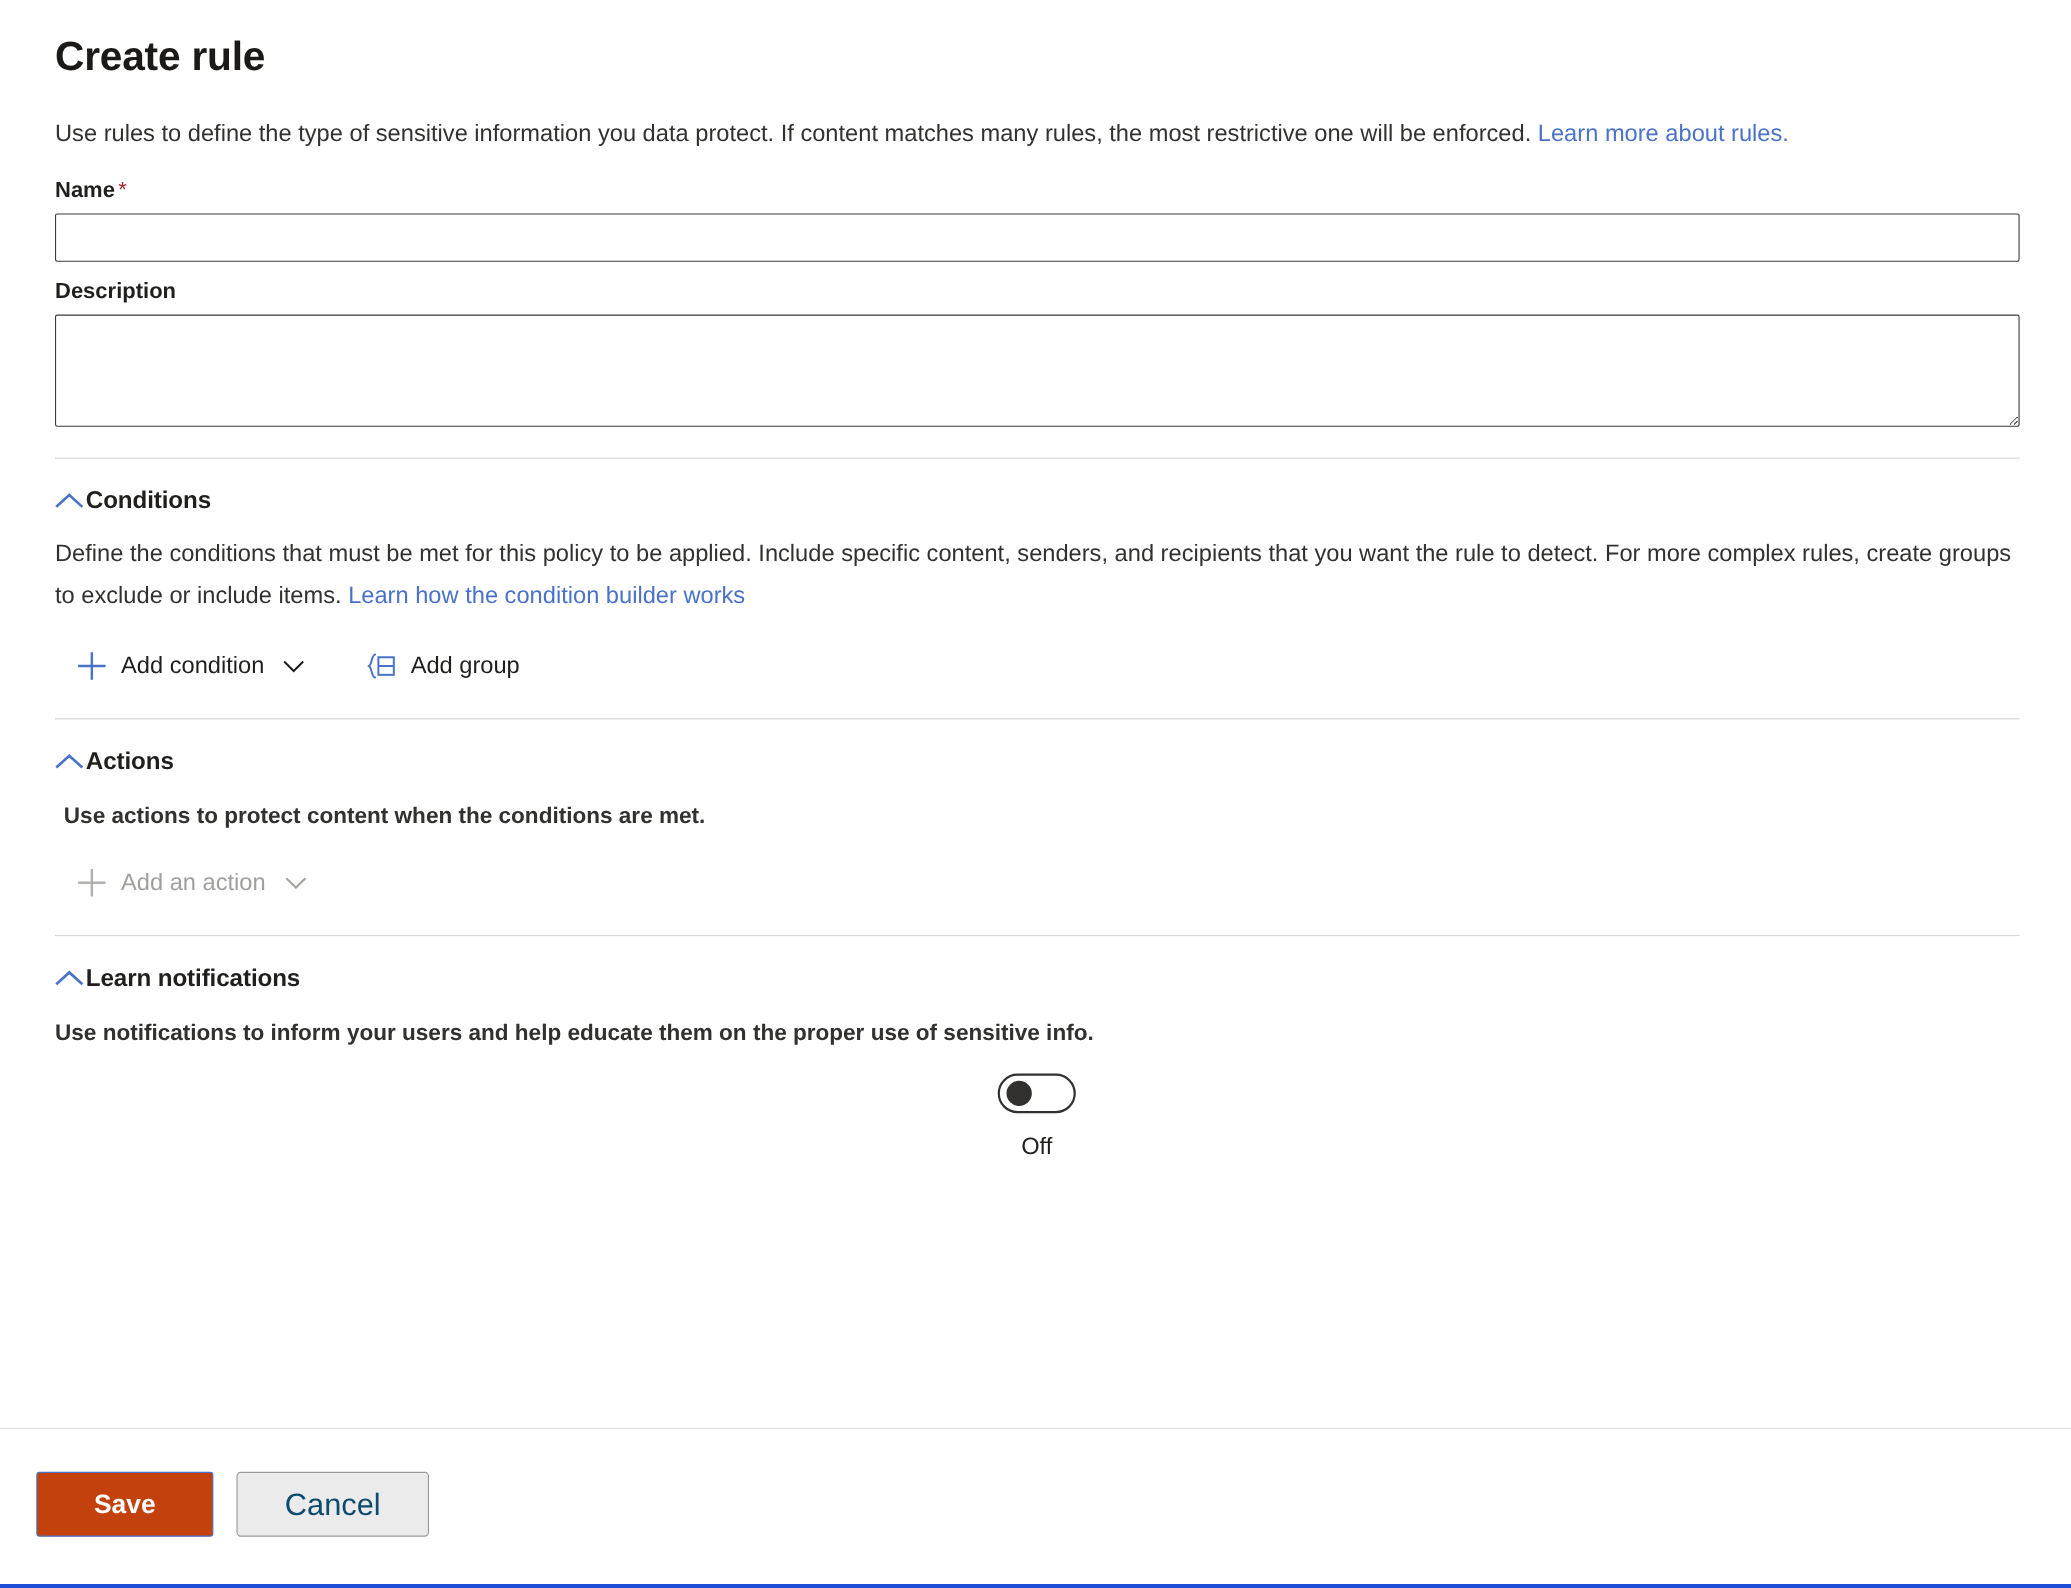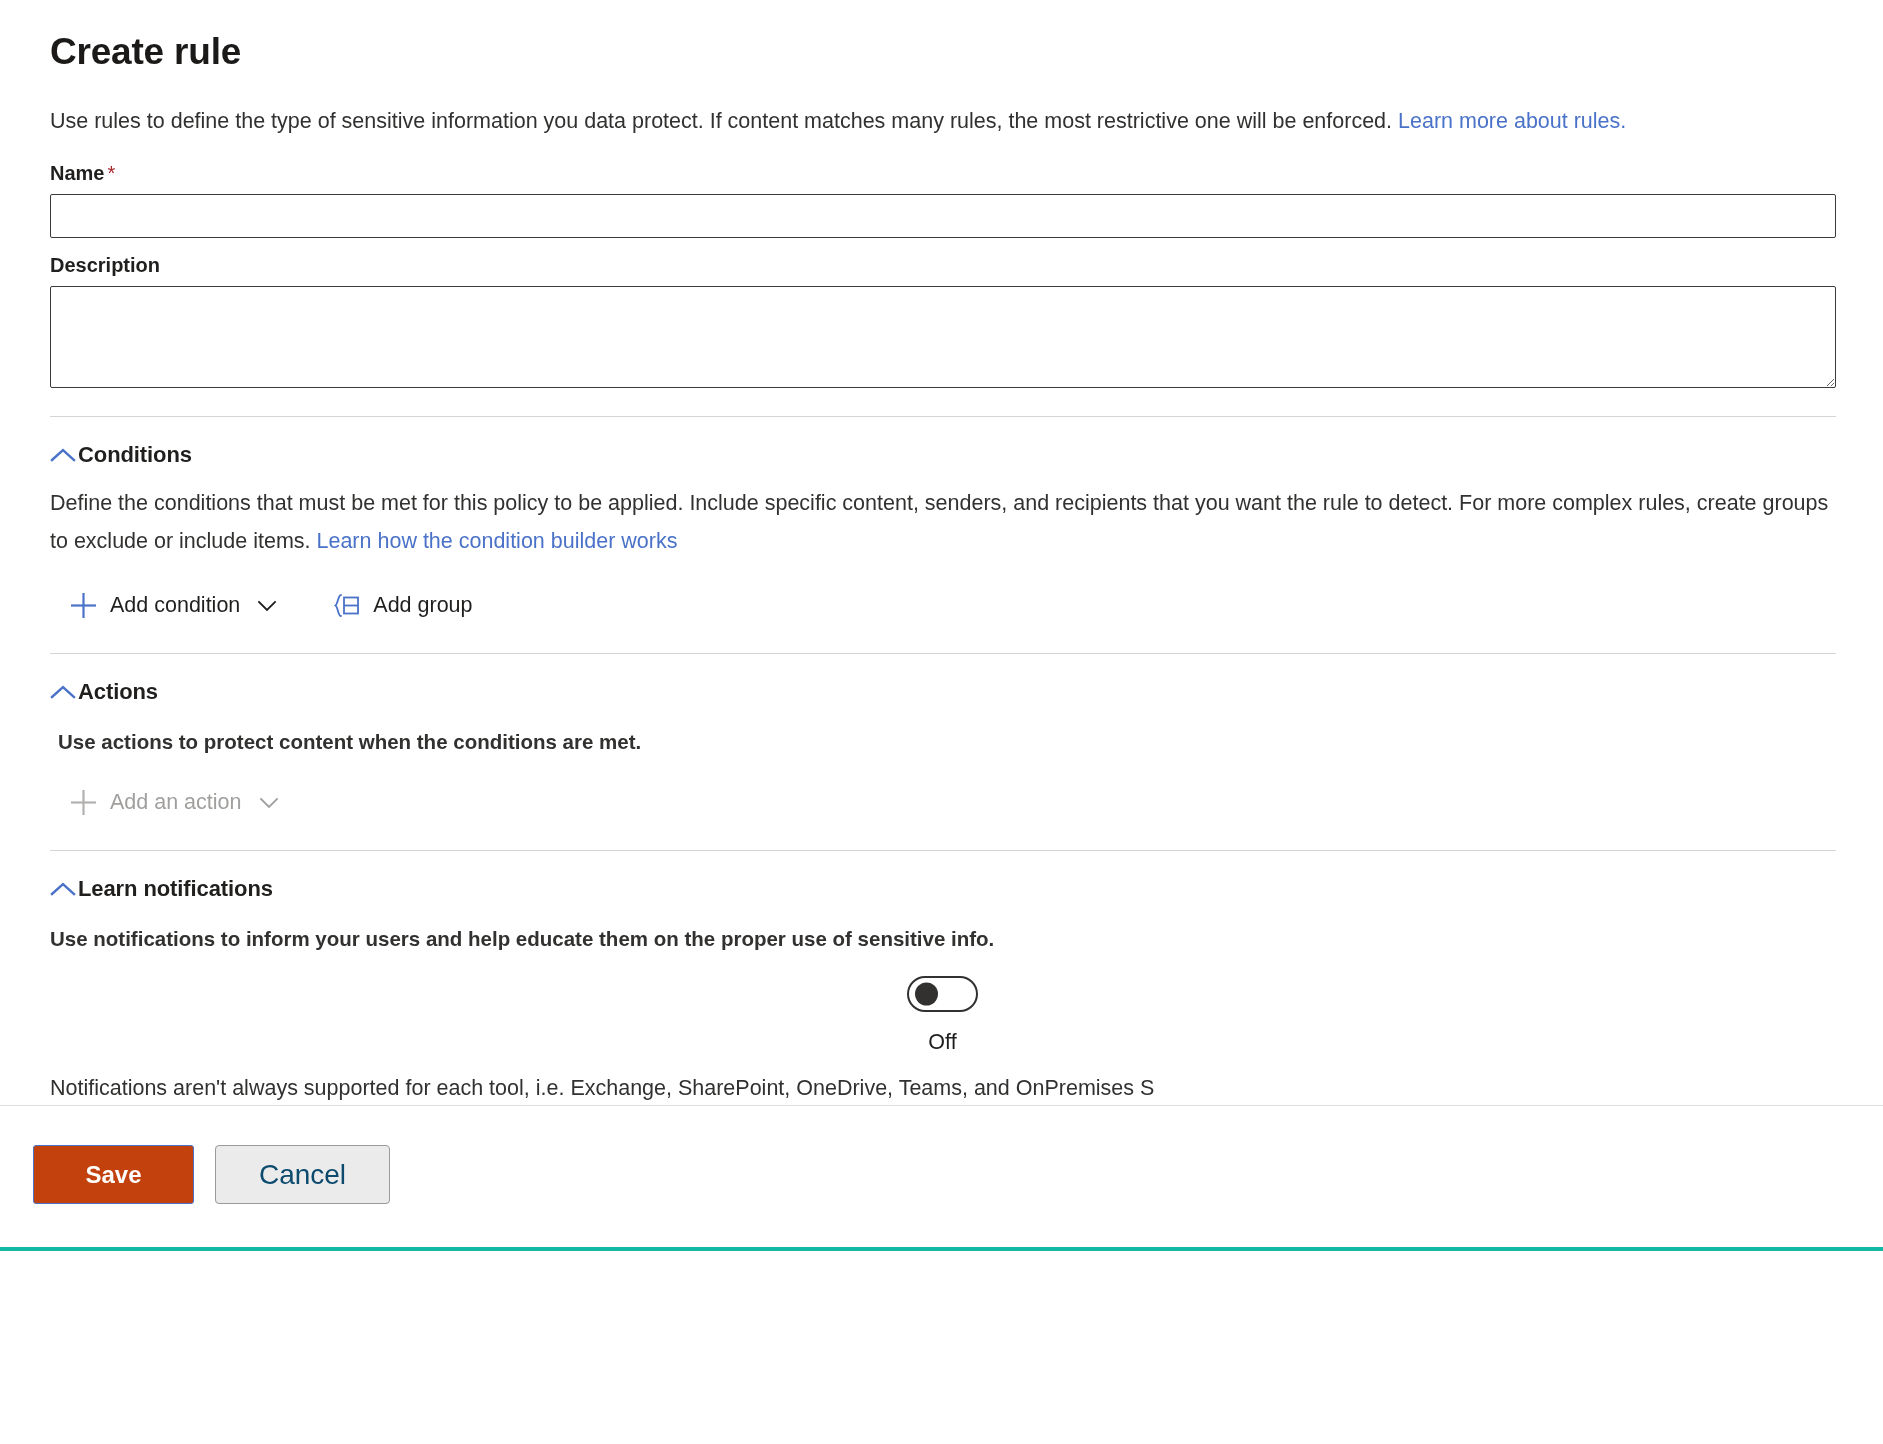--- a/index.html
+++ b/index.html
@@ -10,23 +10,23 @@
     height: 1444px;
     background: #ffffff;
     font-family: "Liberation Sans", sans-serif;
     color: #201f1e;
     overflow: hidden;
   }
 
   #root {
     position: relative;
     width: 1883px;
-    height: 1251px;
-    background: #ffffff;
-    border-bottom: 4px solid #14b8a6;
+    height: 1444px;
+    background: #ffffff;
+    border-bottom: 4px solid #1d4ed8;
   }
 
   
   .scroll-pane {
     position: absolute;
     left: 0;
     top: 0;
     width: 1883px;
     height: 1302px;
     overflow: hidden;
@@ -338,21 +338,20 @@
     </div>
     <p class="section-desc bold" style="padding-left:0;">Use notifications to inform your users and help educate them on the proper use of sensitive info.</p>
 
     <div class="toggle-row">
       <div class="toggle" role="switch">
         <span class="knob"></span>
       </div>
       <span class="toggle-label">Off</span>
     </div>
 
-    <p class="clipped-note">Notifications aren't always supported for each tool, i.e. Exchange, SharePoint, OneDrive, Teams, and OnPremises S</p>
 
   </div>
 
   <div class="footer">
     <button class="btn-primary">Save</button>
     <button class="btn-secondary">Cancel</button>
   </div>
 
 </div>
 

